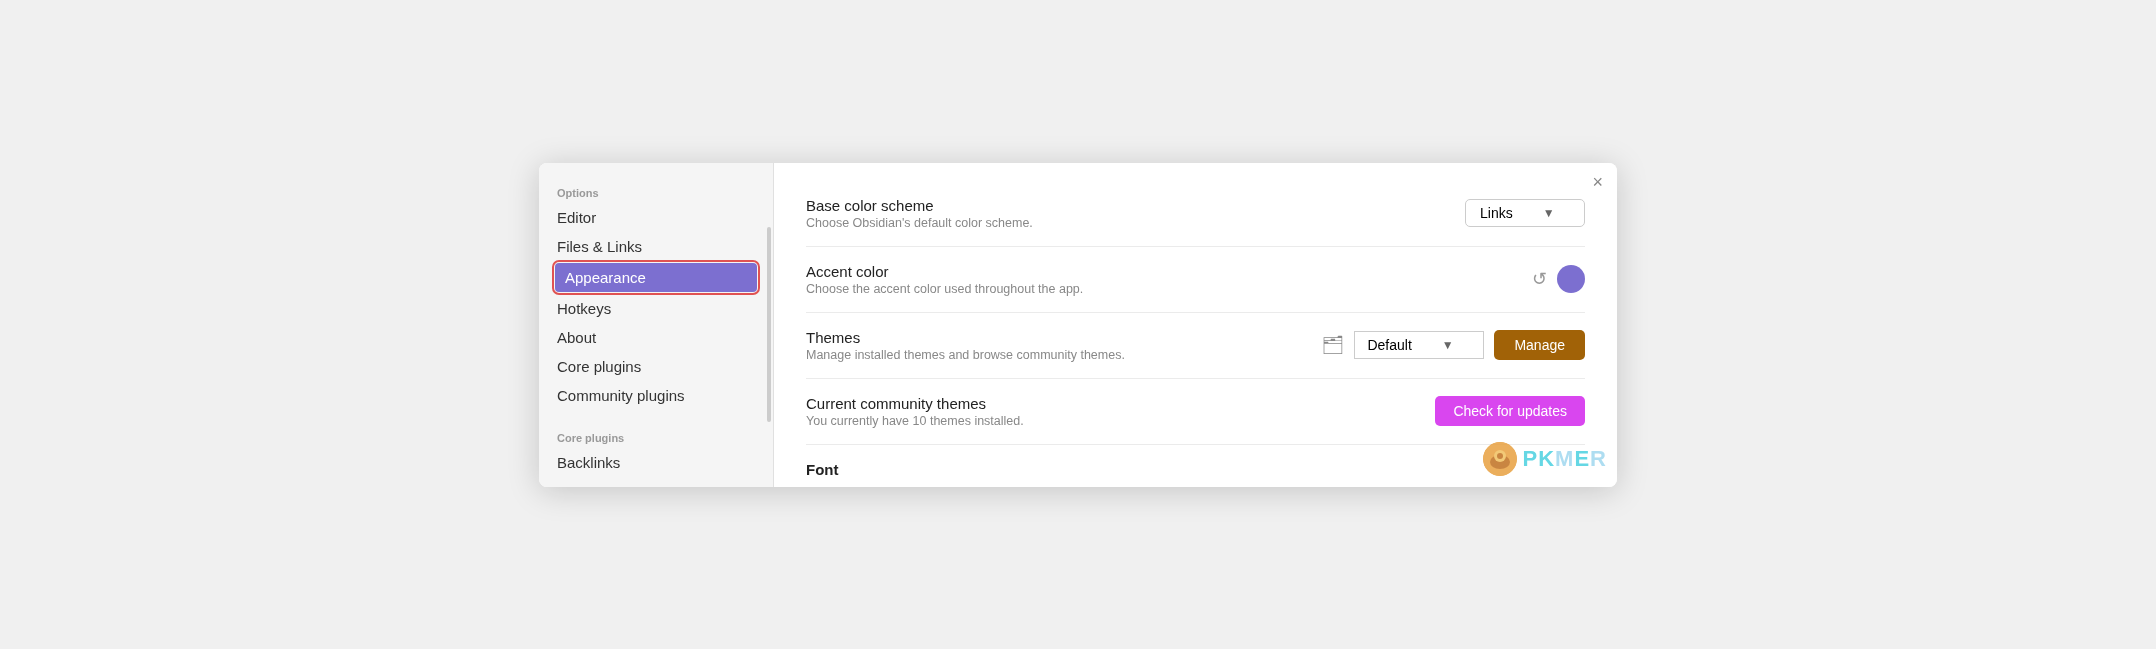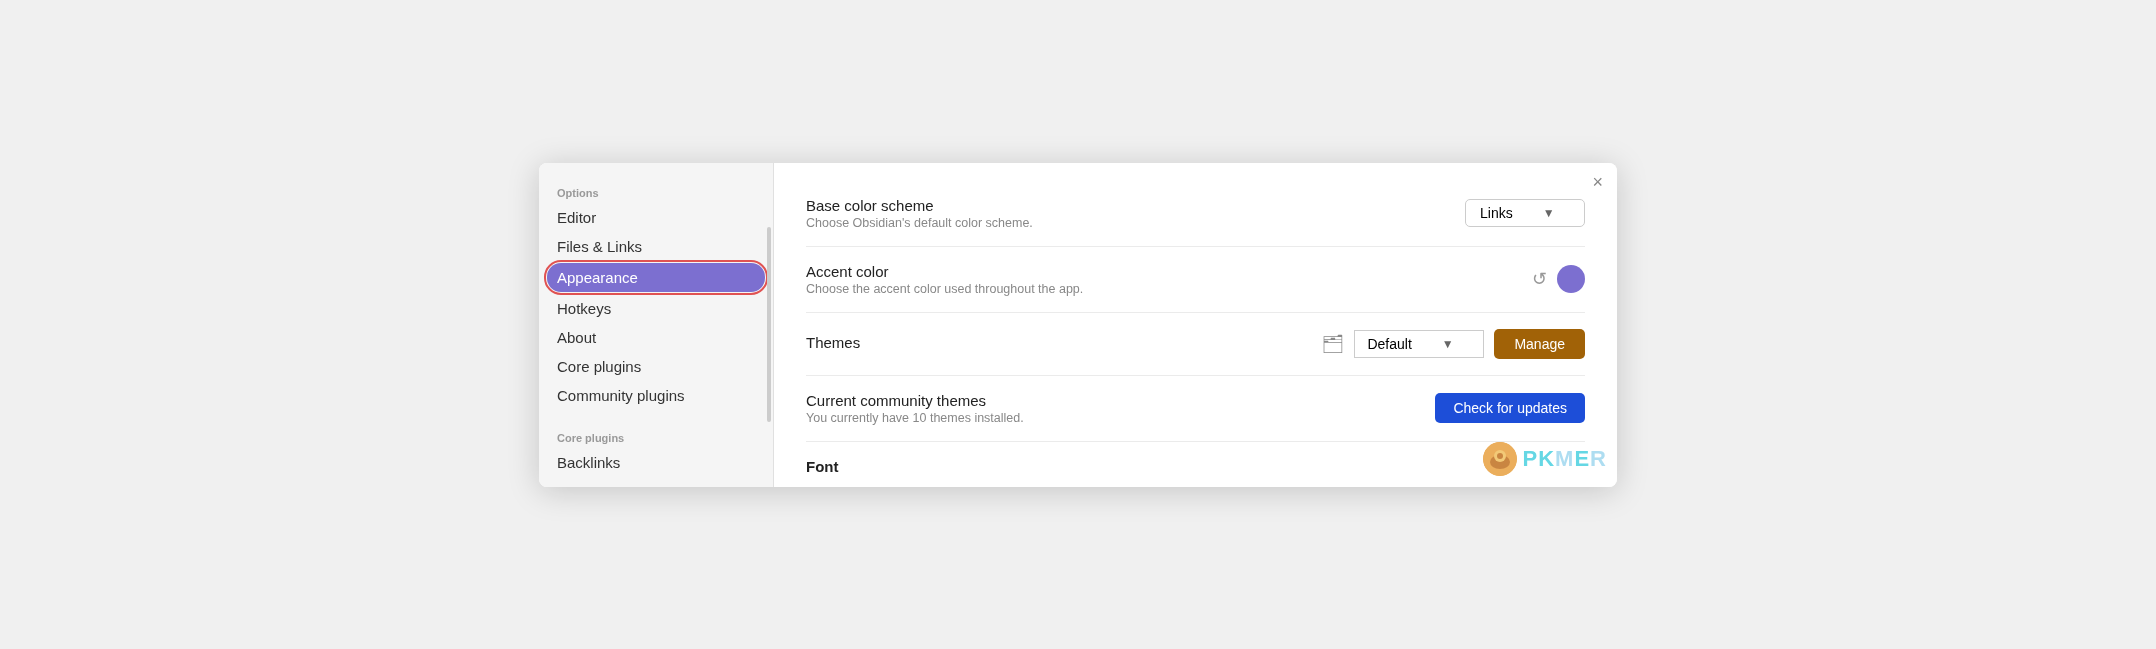--- a/index.html
+++ b/index.html
@@ -54,22 +54,22 @@
     .sidebar-item {
       padding: 6px 18px;
       font-size: 15px;
       color: #333;
       cursor: pointer;
       border-radius: 0;
     }
     .sidebar-item.active {
       background: #7c6fd0;
       color: #fff;
-      border-radius: 14px;
-      margin: 2px 8px;
+      border-radius: 4px;
+      margin: 2px 16px;
       padding: 6px 10px;
       outline: 2px solid #e05252;
       outline-offset: 1px;
     }
     .sidebar-scrollbar {
       position: absolute;
       right: 2px;
       top: 20%;
       width: 4px;
       height: 60%;
@@ -159,21 +159,21 @@
       background: #a16207;
       color: #fff;
       border: none;
       border-radius: 5px;
       padding: 7px 20px;
       font-size: 14px;
       cursor: pointer;
     }
     
     .btn-check {
-      background: #1d4ed8;
+      background: #d946ef;
       color: #fff;
       border: none;
       border-radius: 5px;
       padding: 7px 18px;
       font-size: 14px;
       cursor: pointer;
     }
     
     .watermark {
       position: absolute;
@@ -248,20 +248,21 @@
       </div>
       <div class="setting-control">
         <span class="reset-icon">↺</span>
         <div class="accent-circle"></div>
       </div>
     </div>
 
     <div class="setting-row">
       <div class="setting-info">
         <div class="setting-title">Themes</div>
+        <div class="setting-desc">Manage installed themes and browse community themes.</div>
       </div>
       <div class="setting-control">
         <span class="folder-icon">🗂</span>
         <div class="theme-dropdown">
           <span>Default</span>
           <span class="dropdown-arrow">▼</span>
         </div>
         <button class="btn-manage">Manage</button>
       </div>
     </div>

